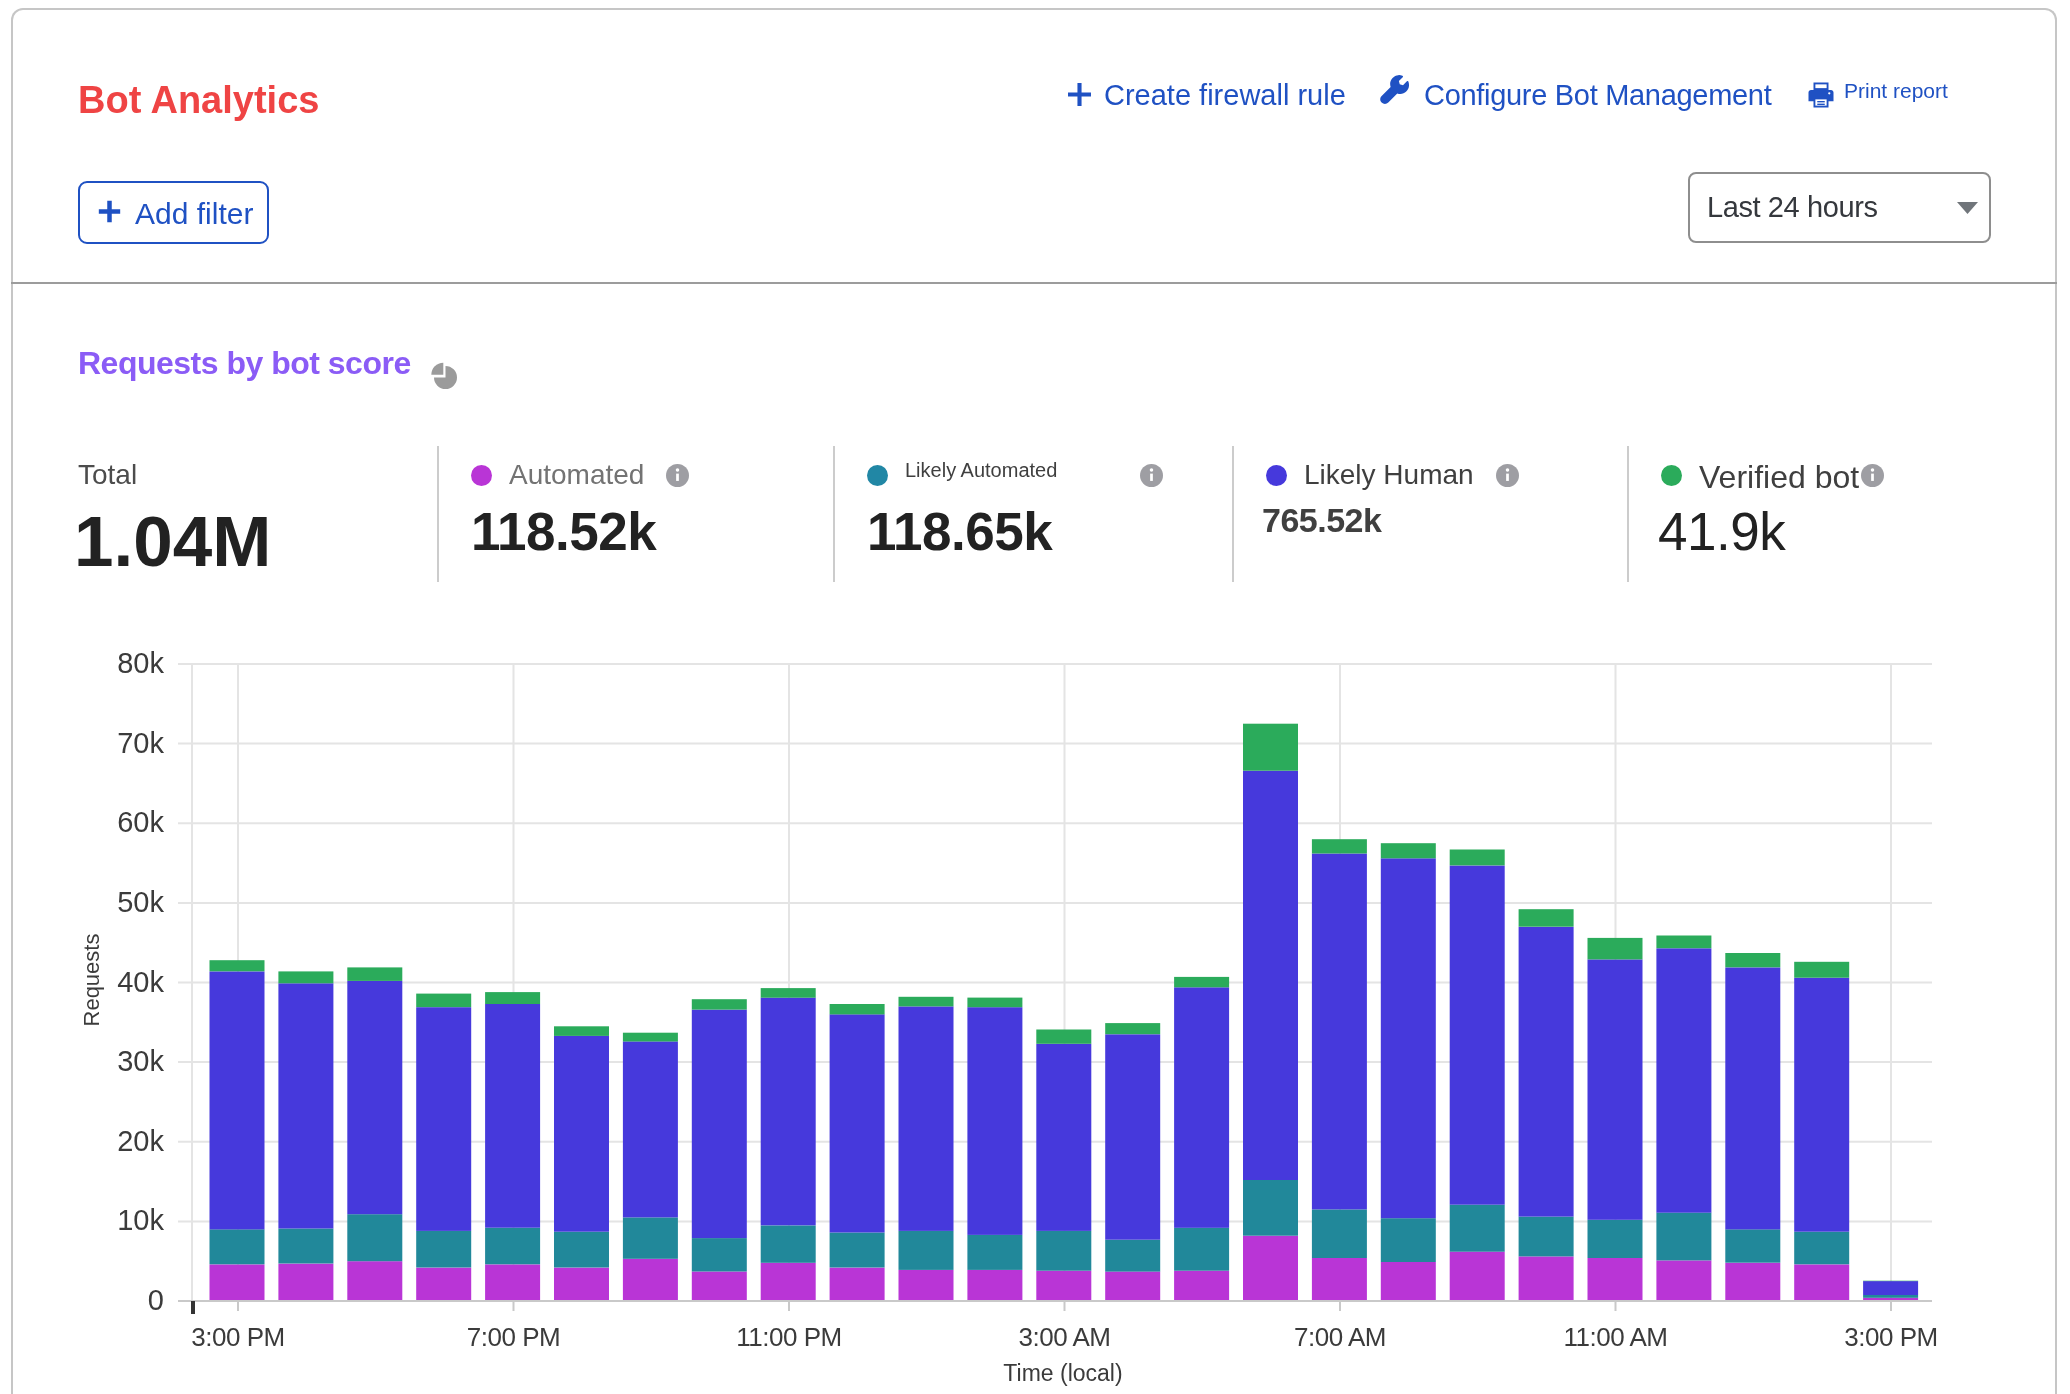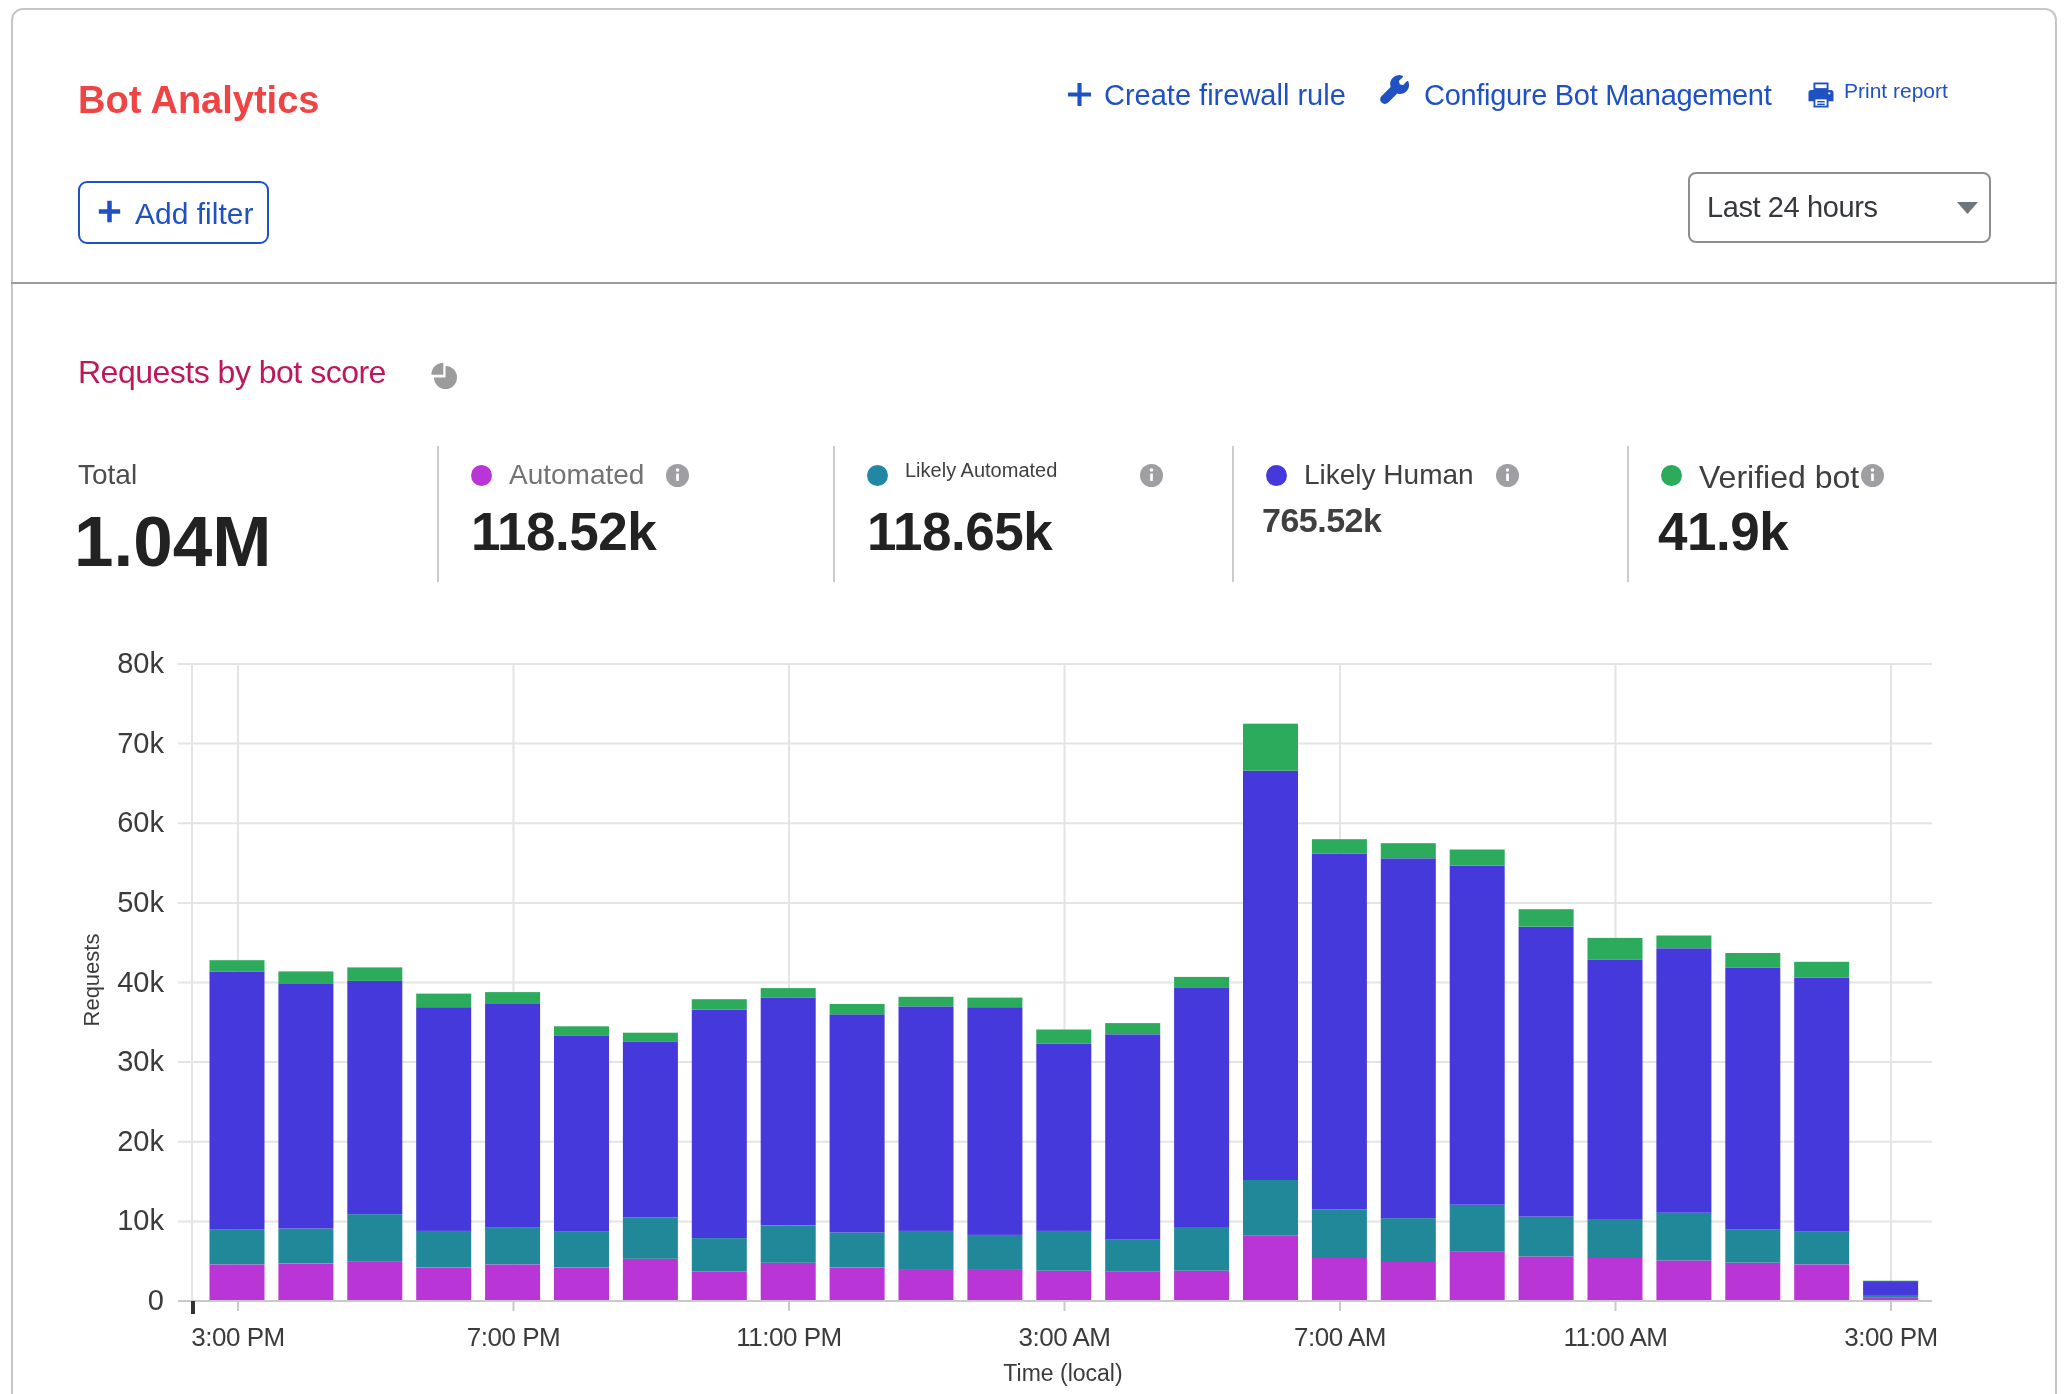--- a/index.html
+++ b/index.html
@@ -34,21 +34,21 @@
     <path d="M12 2.5v19M2.5 12h19" stroke="#1f51c3" stroke-width="4.0"></path>
   </svg>
 <div class="abs" style="left:135px;top:197px;font-size:30px;color:#1f51c3">Add filter</div>
 
 <div class="abs" style="left:1688px;top:172px;width:303px;height:71px;border:2px solid #8e8e8e;border-radius:8px"></div>
 <div class="abs" style="left:1707px;top:191px;font-size:29px;color:#35383d;letter-spacing:-0.4px">Last 24 hours</div>
 <svg class="abs" style="left:1957px;top:202px" width="21" height="12" viewBox="0 0 21 12">
     <path d="M0 0h21L10.5 12z" fill="#70757a"></path>
   </svg>
 
-<div class="abs" style="left:78px;top:354px;font-size:32px;font-weight:normal;color:#be185d;letter-spacing:-0.5px">Requests by bot score</div>
+<div class="abs" style="left:78px;top:345px;font-size:32px;font-weight:bold;color:#8b5cf6;letter-spacing:-0.5px">Requests by bot score</div>
 <svg style="position:absolute;left:430px;top:361px" width="28" height="28" viewBox="0 0 28 28">
 <path fill="#9b9b9b" d="M15.5 5 A 11.5 11.5 0 1 1 4 16.5 L 15.5 16.5 Z"></path>
 <path fill="#9b9b9b" d="M13.3 1.7 A 12 12 0 0 0 1.3 13.7 L 13.3 13.7 Z"></path>
   </svg>
 
 <div style="position:absolute;left:78px;top:459px;font-size:28px;color:#4c4c4c">Total</div>
 <div style="position:absolute;left:74px;top:501px;font-size:71px;font-weight:bold;color:#222">1.04M</div>
 <span style="position:absolute;left:471px;top:465px;width:21px;height:21px;border-radius:50%;background:#b935d6"></span>
 <div style="position:absolute;left:509px;top:459px;font-size:28px;color:#737373">Automated</div>
 <svg style="position:absolute;left:666px;top:464px" width="23" height="23" viewBox="0 0 22 22">
@@ -73,21 +73,21 @@
     <circle cx="11" cy="5.8" r="1.7" fill="#fff"></circle>
   </svg>
 <div style="position:absolute;left:1262px;top:501px;font-size:34px;font-weight:bold;color:#404040;letter-spacing:-0.5px">765.52k</div>
 <span style="position:absolute;left:1661px;top:465px;width:21px;height:21px;border-radius:50%;background:#2bab5b"></span>
 <div style="position:absolute;left:1699px;top:459px;font-size:32px;color:#3f3f3f">Verified bot</div>
 <svg style="position:absolute;left:1861px;top:464px" width="23" height="23" viewBox="0 0 22 22">
     <circle cx="11" cy="11" r="11" fill="#9e9ea3"></circle>
     <rect x="9.7" y="9.2" width="2.6" height="7" fill="#fff"></rect>
     <circle cx="11" cy="5.8" r="1.7" fill="#fff"></circle>
   </svg>
-<div style="position:absolute;left:1658px;top:501px;font-size:53px;font-weight:bold;color:#222;letter-spacing:-0.5px">41.9k</div>
+<div style="position:absolute;left:1658px;top:501px;font-size:53px;font-weight:normal;color:#222;letter-spacing:-0.5px">41.9k</div>
 <div style="position:absolute;left:437px;top:446px;width:2px;height:136px;background:#ccc"></div>
 <div style="position:absolute;left:833px;top:446px;width:2px;height:136px;background:#ccc"></div>
 <div style="position:absolute;left:1232px;top:446px;width:2px;height:136px;background:#ccc"></div>
 <div style="position:absolute;left:1627px;top:446px;width:2px;height:136px;background:#ccc"></div>
 
 <svg style="position:absolute;left:0;top:620px" width="2070" height="774" viewBox="0 620 2070 774">
 <line x1="178" y1="1221.4" x2="1932" y2="1221.4" stroke="#e4e4e4" stroke-width="2"></line>
 <line x1="178" y1="1141.8" x2="1932" y2="1141.8" stroke="#e4e4e4" stroke-width="2"></line>
 <line x1="178" y1="1062.1" x2="1932" y2="1062.1" stroke="#e4e4e4" stroke-width="2"></line>
 <line x1="178" y1="982.5" x2="1932" y2="982.5" stroke="#e4e4e4" stroke-width="2"></line>

